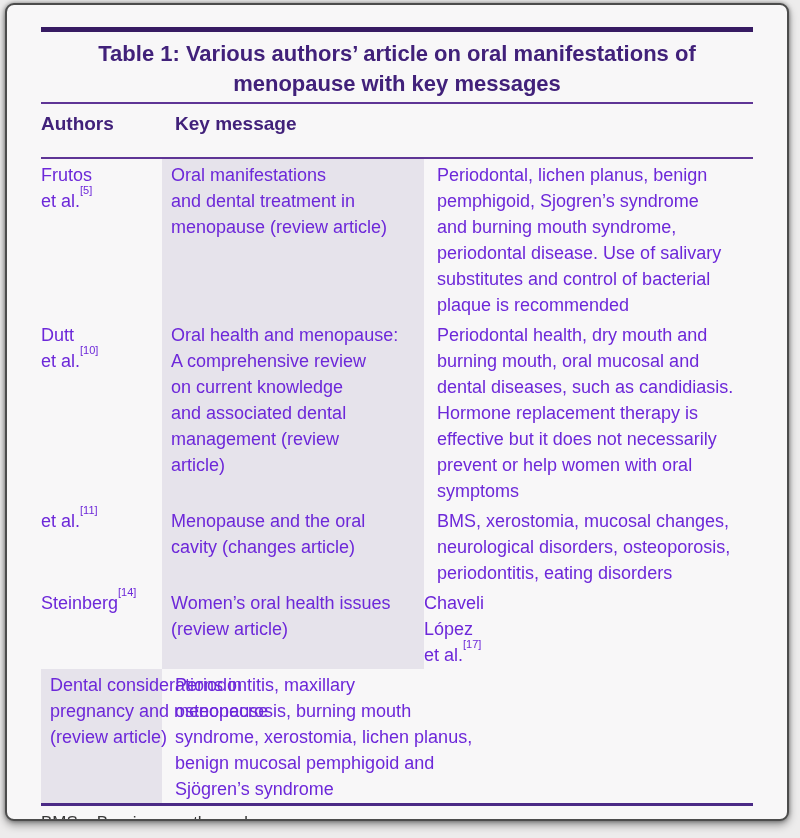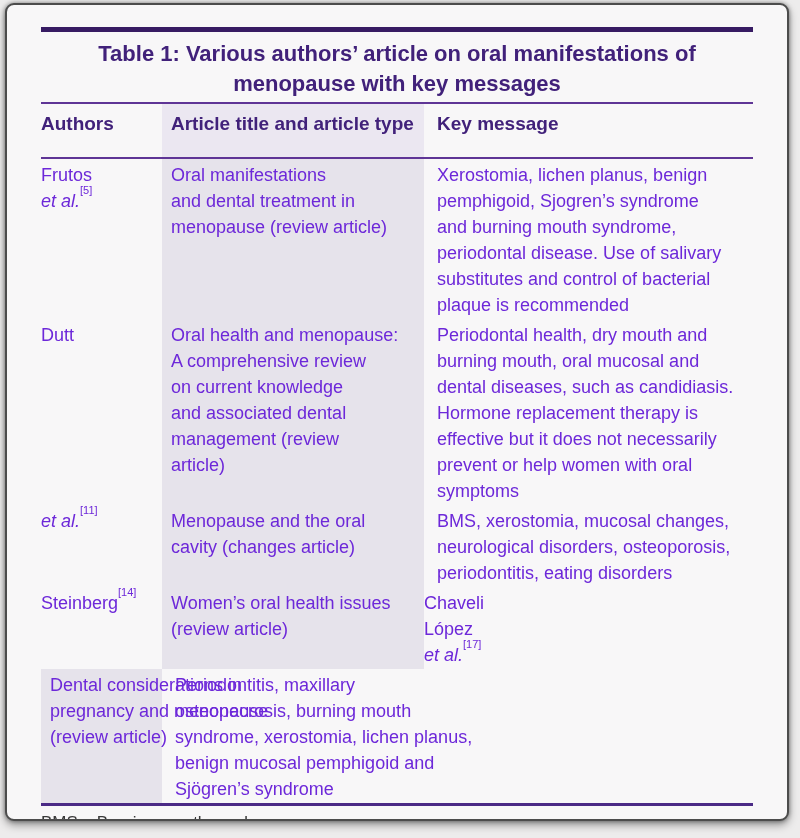--- a/index.html
+++ b/index.html
@@ -52,21 +52,21 @@
   }
   .lav   { background: #e6e3eb; }
   .lav-h { background: #ebe7f1; }
 
   .cell.t { padding-left: 9px;  white-space: pre; }
   .cell.k { padding-left: 13px; white-space: pre; }
   .cell.a { padding-right: 4px; }
 
   .nm { display: block; white-space: pre; }
   .etal-line { display: block; }
-  .etal { font-style: italic; }
+  .etal { }
   sup.ref {
     font-size: 11px;
     font-style: normal;
     position: relative;
     top: -6px;
     line-height: 0;
   }
 
   .footnote {
     color: #3a3a3a;
@@ -83,44 +83,44 @@
 
     <div class="rule heavy"></div>
 
     <div class="title">Table 1: Various authors’ article on oral manifestations of
 menopause with key messages</div>
 
     <div class="rule thin"></div>
 
     <div class="grid">
       <div class="cell h">Authors</div>
-      <div class="cell h lav-h" style="padding-left:9px;">Article title and article type</div>
       <div class="cell h" style="padding-left:13px;">Key message</div>
     </div>
 
     <div class="rule thin"></div>
 
     <div class="grid">
 
       <div class="cell a">
         <span class="nm">Frutos</span>
         <span class="etal-line"><span class="etal">et al.</span><sup class="ref">[5]</sup></span>
       </div>
       <div class="cell t lav">Oral manifestations
 and dental treatment in
 menopause (review article)</div>
-      <div class="cell k">Xerostomia, lichen planus, benign
+      <div class="cell k">Periodontal, lichen planus, benign
 pemphigoid, Sjogren’s syndrome
 and burning mouth syndrome,
 periodontal disease. Use of salivary
 substitutes and control of bacterial
 plaque is recommended</div>
 
       <div class="cell a">
         <span class="nm">Dutt</span>
+        <span class="etal-line"><span class="etal">et al.</span><sup class="ref">[10]</sup></span>
       </div>
       <div class="cell t lav">Oral health and menopause:
 A comprehensive review
 on current knowledge
 and associated dental
 management (review
 article)</div>
       <div class="cell k">Periodontal health, dry mouth and
 burning mouth, oral mucosal and
 dental diseases, such as candidiasis.

